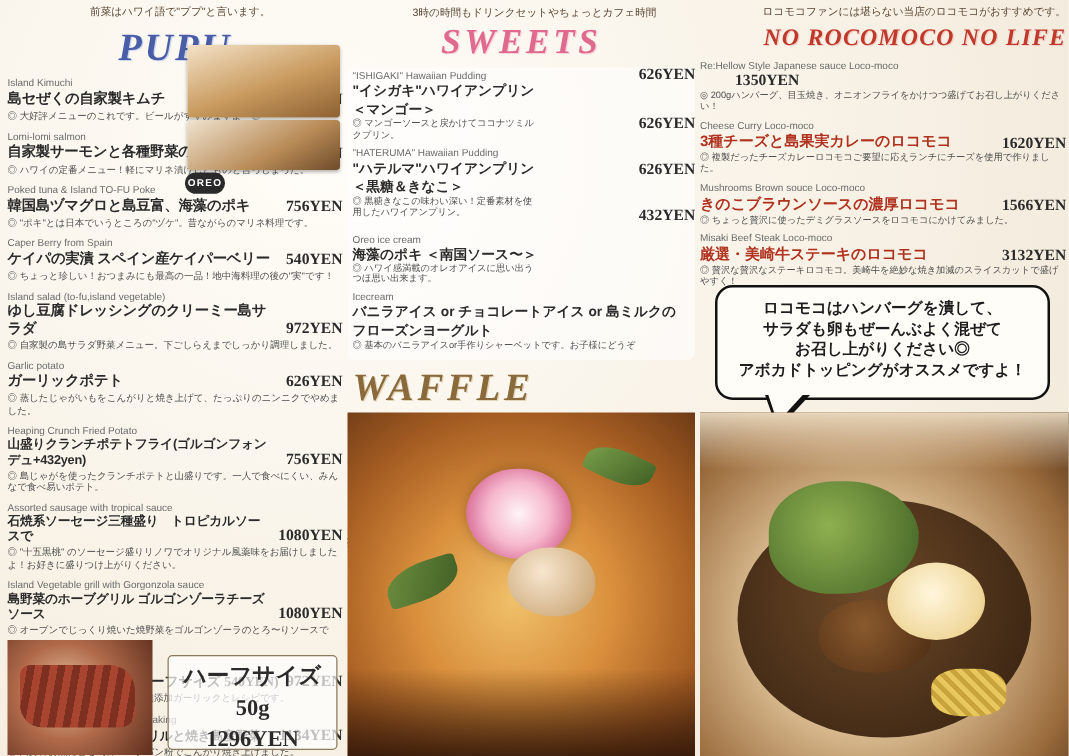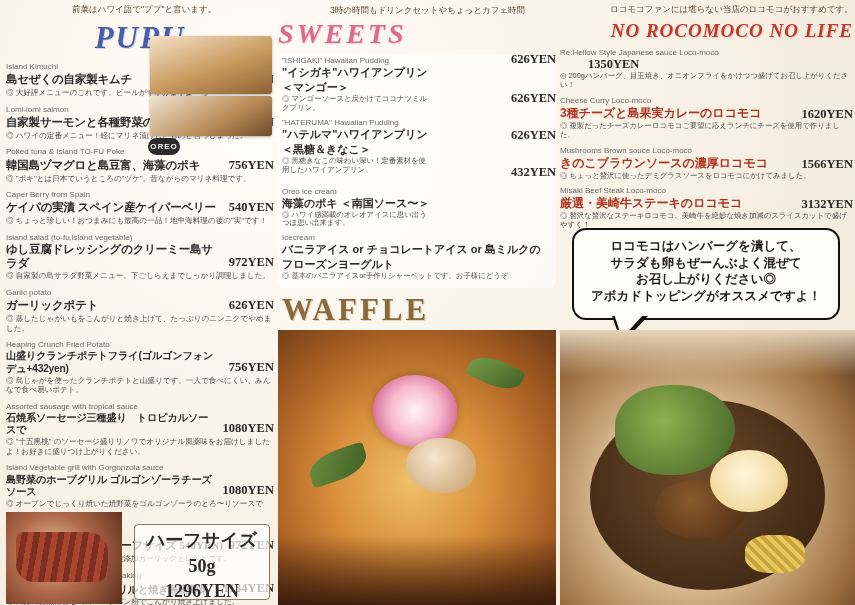--- a/index.html
+++ b/index.html
@@ -35,34 +35,34 @@
   .col-right { left:560px; width:293px; }
 
   
   .hdr-pupu {
     text-align:center; font-family:"Liberation Serif", serif;
     font-size:31px; font-weight:bold; font-style:italic;
     color:#4a5ea8; letter-spacing:2px; margin:2px 0 6px 0;
     text-shadow: 1px 1px 0 #cdd6ee;
   }
   .hdr-sweets {
-    text-align:left; font-family:"Liberation Serif", serif;
+    text-align:center; font-family:"Liberation Serif", serif;
     font-size:28px; font-weight:bold; font-style:italic;
     color:#e06a8e; letter-spacing:3px; margin:0 0 4px 0;
     text-shadow: 1px 1px 0 #f7d2dd;
   }
   .hdr-rocomoco {
     text-align:right; font-family:"Liberation Serif", serif;
     font-size:19px; font-weight:bold; font-style:italic;
     color:#c0392b; letter-spacing:1px; margin:2px 0 6px 0;
     text-shadow: 1px 1px 0 #f0cfc8;
   }
   .hdr-waffle {
     font-family:"Liberation Serif", serif;
-    font-size:31px; font-weight:bold; 
+    font-size:31px; font-weight:bold; font-style:italic;
     color:#8a6a3a; letter-spacing:3px;
     margin:4px 0 2px 4px;
     text-shadow: 1px 1px 0 #e4d6bd;
   }
 
   
   .item { margin:0 0 7px 0; position:relative; }
   .en {
     font-size:8px; color:#6b6b6b; line-height:1.15; margin-bottom:1px;
   }

